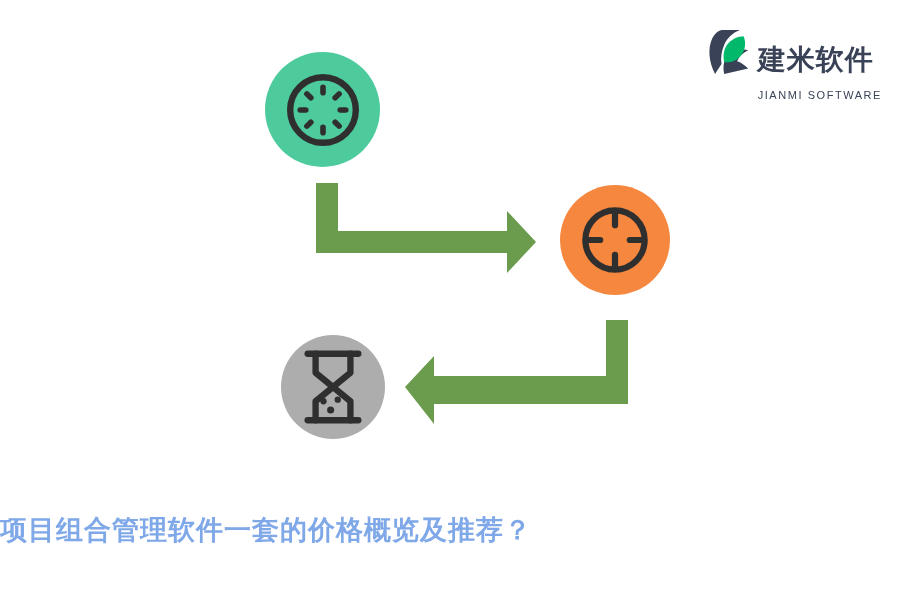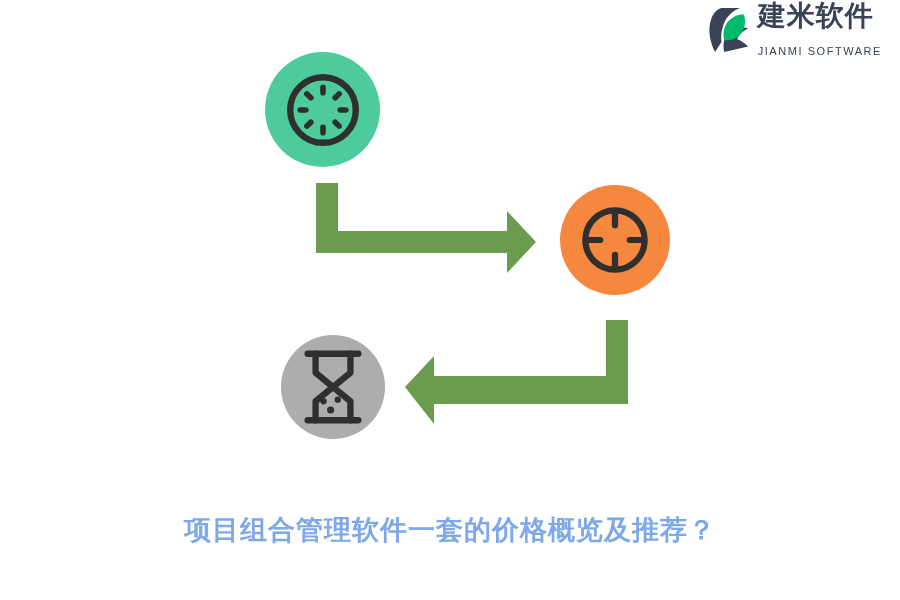--- a/index.html
+++ b/index.html
@@ -41,20 +41,21 @@
     align-items: flex-start;
     justify-content: center;
     line-height: 1;
   }
   .brand-cn {
     font-size: 28px;
     font-weight: 700;
     color: #3a4257;
     letter-spacing: 1px;
     white-space: nowrap;
+    margin-top: 44px;
   }
   .brand-en {
     font-size: 11px;
     font-weight: 400;
     color: #3a4257;
     letter-spacing: 1.55px;
     margin-top: 16px;
     white-space: nowrap;
   }
 
@@ -105,21 +106,21 @@
     height: 500px;
     pointer-events: none;
   }
 
   
   .title {
     position: absolute;
     left: 0;
     right: 0;
     top: 512px;
-    text-align: center;
+    text-align: left;
     font-size: 27px;
     font-weight: 700;
     color: #7FA8E8;
     letter-spacing: 1px;
     white-space: nowrap;
   }
 </style>
 </head>
 <body>
 

